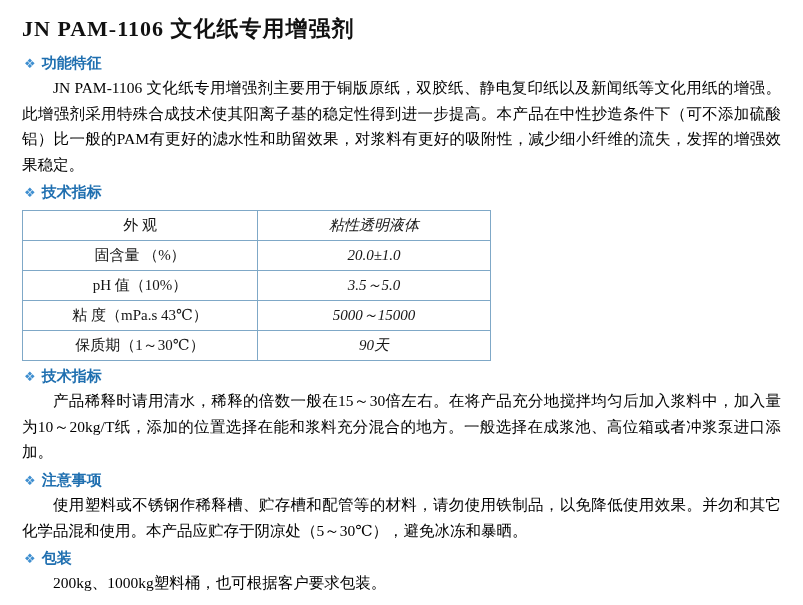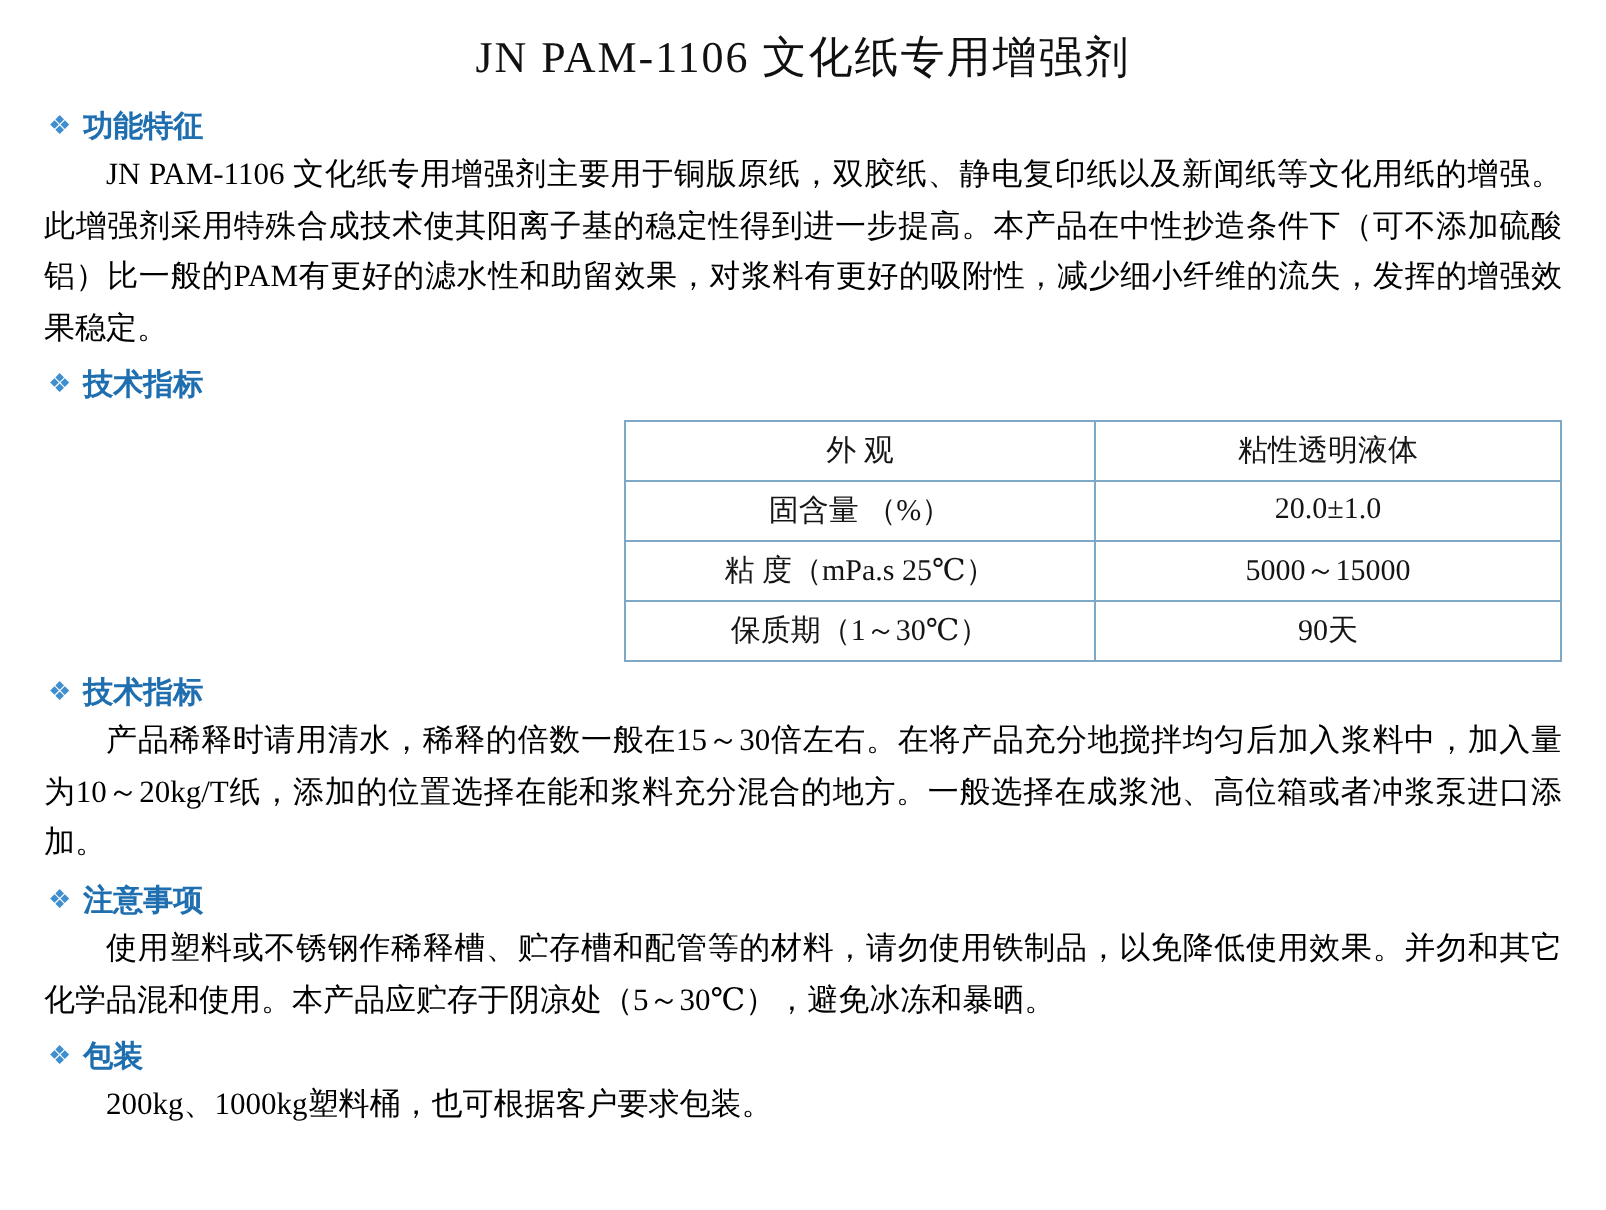--- a/index.html
+++ b/index.html
@@ -15,23 +15,22 @@
     overflow: hidden;
   }
   .page {
     position: relative;
     width: 803px;
     height: 605px;
     box-sizing: border-box;
     padding: 10px 22px 0 22px;
   }
   .doc-title {
-    text-align: center;
     font-size: 22px;
-    font-weight: normal;
+    font-weight: bold;
     letter-spacing: 1px;
     color: #111111;
     margin: 4px 0 10px 0;
     font-family: "Liberation Serif", "DejaVu Serif", serif;
   }
   .section-head {
     display: flex;
     align-items: center;
     color: #1f6fb0;
     font-weight: bold;
@@ -52,39 +51,39 @@
   .para {
     font-size: 15.5px;
     line-height: 1.65;
     text-align: justify;
     text-indent: 2em;
     color: #000000;
     margin: 0 0 2px 0;
   }
   .spec-wrap {
     display: flex;
-    justify-content: flex-end;
+    justify-content: flex-start;
     margin: 8px 0 6px 0;
   }
   table.spec {
     border-collapse: collapse;
     width: 450px;
     table-layout: fixed;
   }
   table.spec td {
     border: 1px solid #7fa8c7;
     height: 29px;
     text-align: center;
     vertical-align: middle;
     font-size: 15px;
     color: #151515;
     padding: 0 4px;
   }
   table.spec td.col-a { width: 226px; }
-  table.spec td.col-b { width: 224px; }
+  table.spec td.col-b { width: 224px; font-style: italic; }
 </style>
 </head>
 <body>
 
 <div class="page">
 
   <div class="doc-title">JN  PAM-1106  文化纸专用增强剂</div>
 
   <div class="section-head">
     <span class="bullet">❖</span>
@@ -102,21 +101,25 @@
       <tbody>
         <tr>
           <td class="col-a">外  观</td>
           <td class="col-b">粘性透明液体</td>
         </tr>
         <tr>
           <td class="col-a">固含量 （%）</td>
           <td class="col-b">20.0±1.0</td>
         </tr>
         <tr>
-          <td class="col-a">粘  度（mPa.s  25℃）</td>
+          <td class="col-a">pH 值（10%）</td>
+          <td class="col-b">3.5～5.0</td>
+        </tr>
+        <tr>
+          <td class="col-a">粘  度（mPa.s  43℃）</td>
           <td class="col-b">5000～15000</td>
         </tr>
         <tr>
           <td class="col-a">保质期（1～30℃）</td>
           <td class="col-b">90天</td>
         </tr>
       </tbody>
     </table>
   </div>
 

